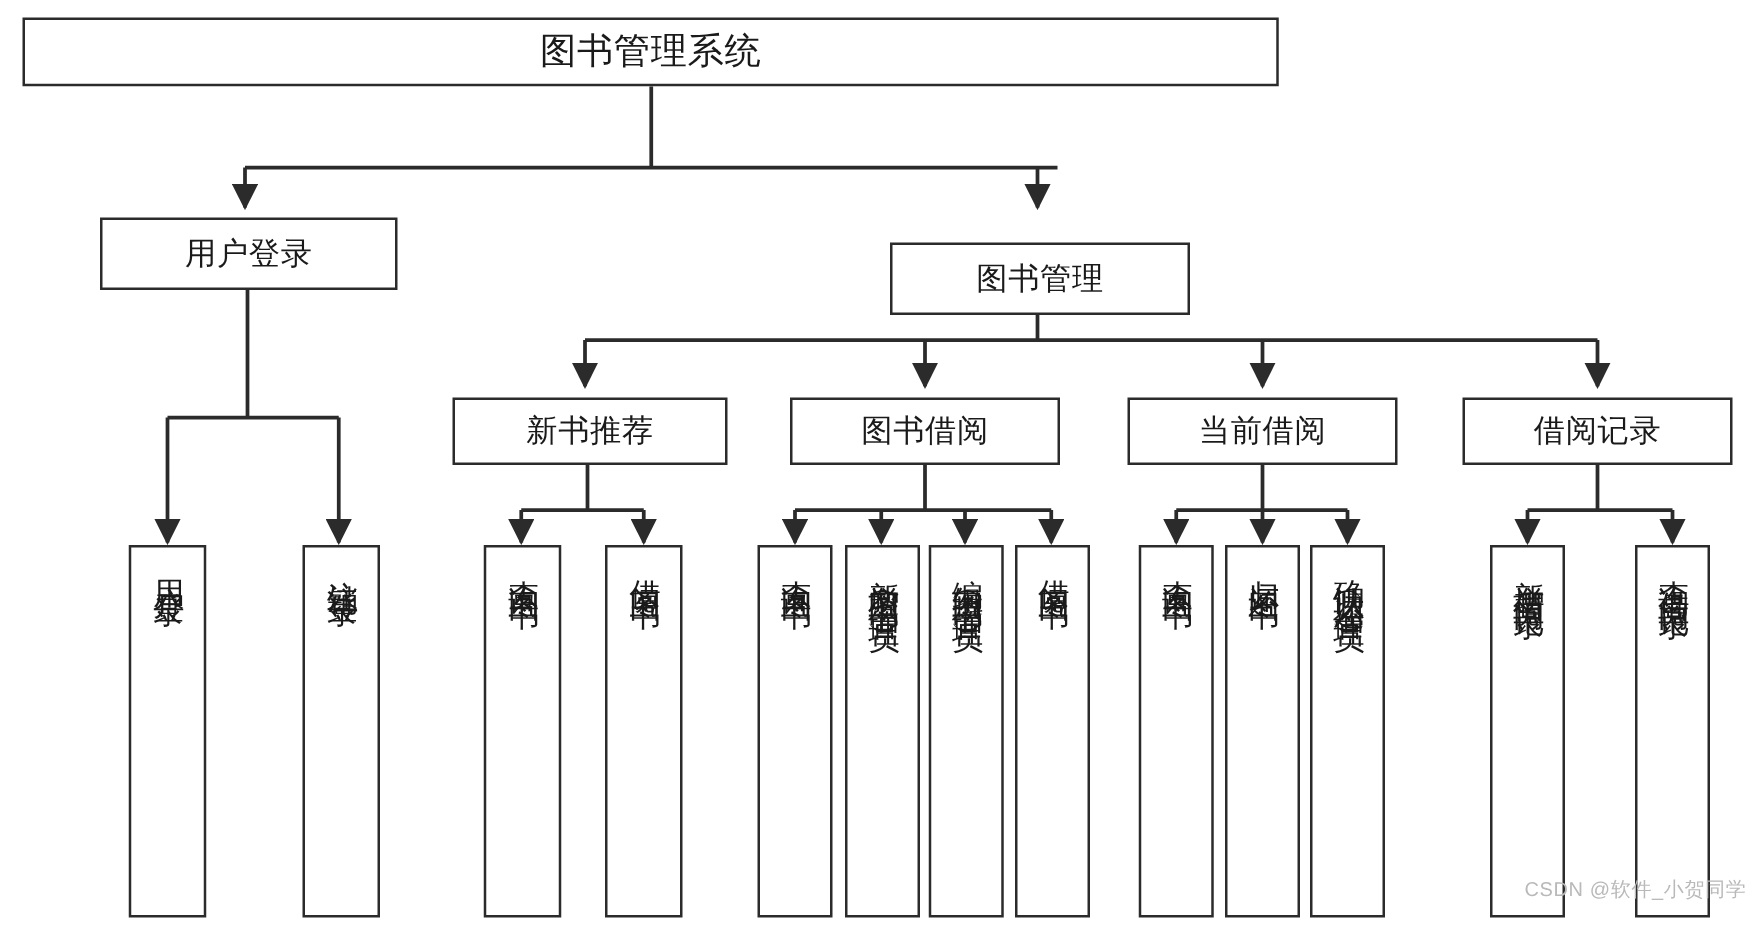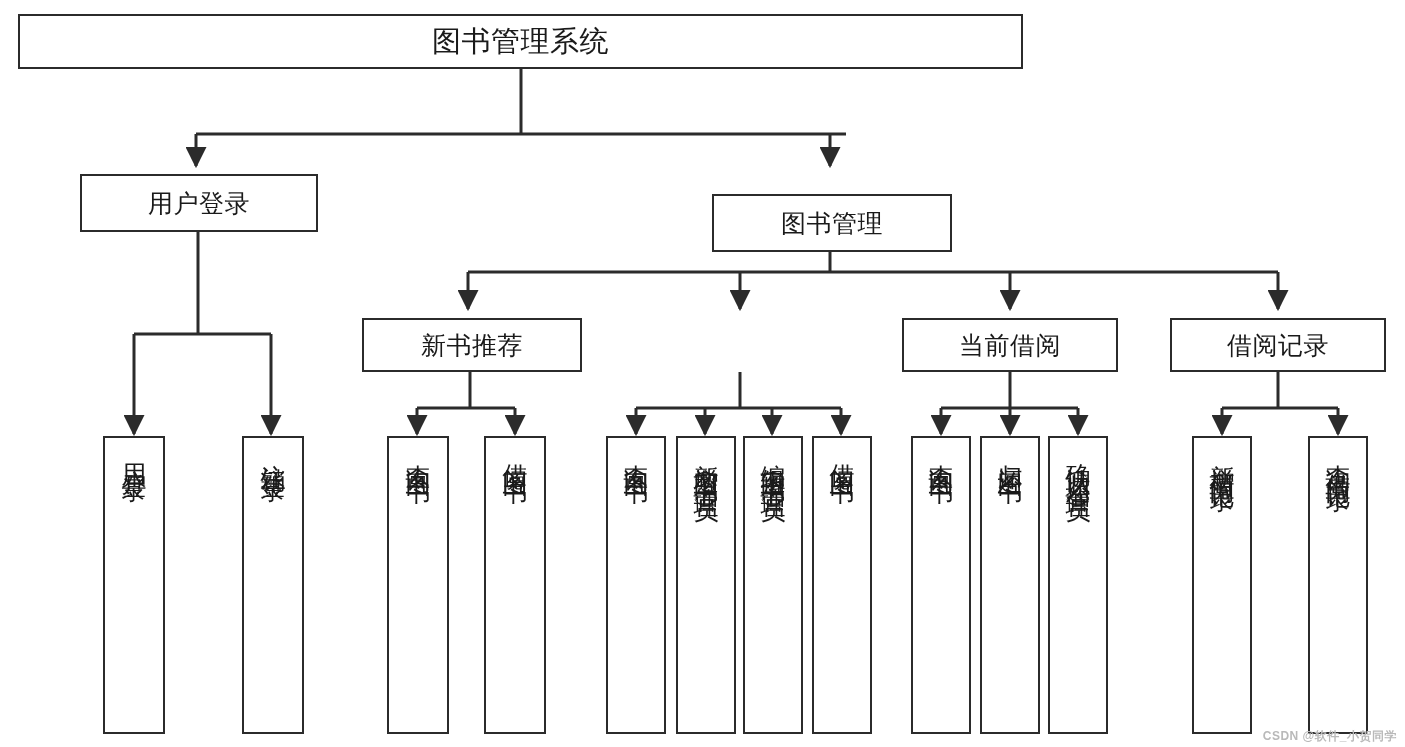--- a/index.html
+++ b/index.html
@@ -60,27 +60,26 @@
     writing-mode: vertical-rl;
     text-orientation: upright;
     font-size: 25px;
     letter-spacing: 5px;
     line-height: 1;
     white-space: nowrap;
   }
   #watermark {
     position: absolute;
     right: 8px;
-    bottom: 2px;
-    font-size: 12px;
+    bottom: 24px;
+    font-size: 16px;
     color: #b9b9b9;
     letter-spacing: 0.5px;
     z-index: 5;
     white-space: nowrap;
-    font-weight: bold;
   }
 </style>
 </head>
 <body>
 
 <div id="diagram-root">
 
   <svg id="connectors" viewBox="0 0 1405 747" xmlns="http://www.w3.org/2000/svg">
     <defs>
       <marker id="arrow" viewBox="0 0 10 10" refX="9" refY="5" markerWidth="7" markerHeight="7" orient="auto-start-reverse">
@@ -138,20 +137,23 @@
   <div class="node h" style="left:80px; top:174px; width:238px; height:58px;">
     <span class="label">用户登录</span>
   </div>
   <div class="node h" style="left:712px; top:174px; width:240px; height:58px;margin-top:20px;">
     <span class="label">图书管理</span>
   </div>
 
   <div class="node h" style="left:362px; top:318px; width:220px; height:54px;">
     <span class="label">新书推荐</span>
   </div>
+  <div class="node h" style="left:632px; top:318px; width:216px; height:54px;">
+    <span class="label">图书借阅</span>
+  </div>
   <div class="node h" style="left:1170px; top:318px; width:216px; height:54px;">
     <span class="label">借阅记录</span>
   </div>
   <div class="node h" style="left:902px; top:318px; width:216px; height:54px;">
     <span class="label">当前借阅</span>
   </div>
 
   <div class="node v" style="left:103px; top:436px; width:62px; height:298px;">
     <span class="label">用户登录</span>
   </div>

